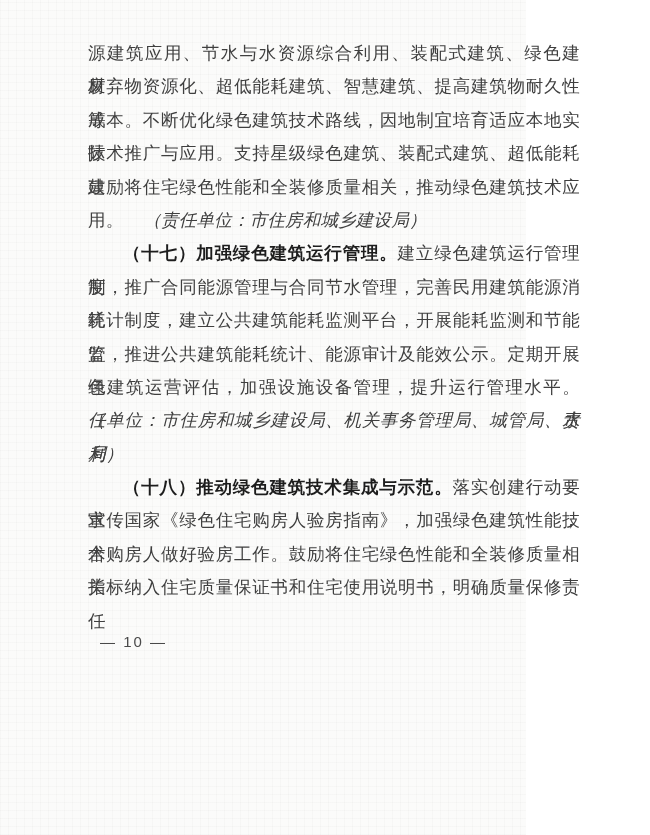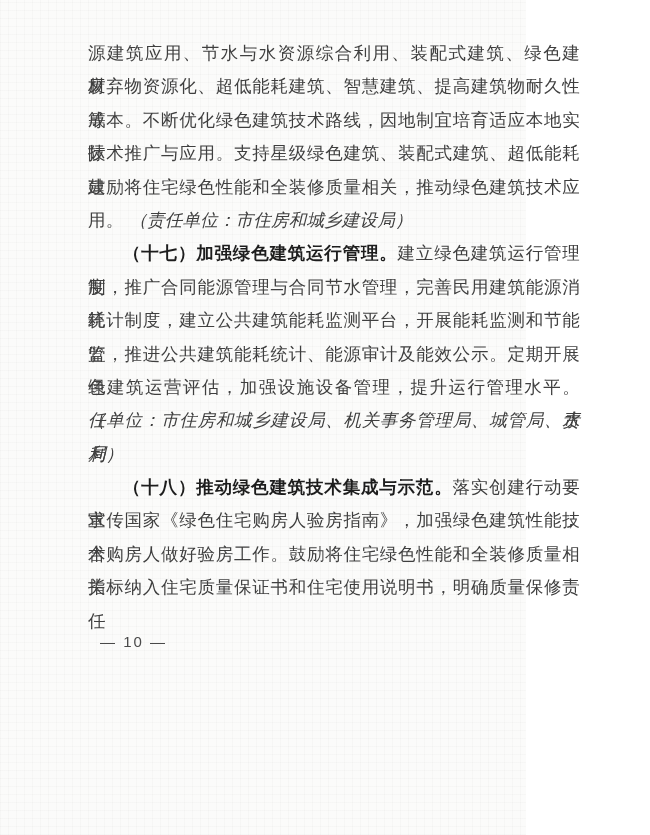--- a/index.html
+++ b/index.html
@@ -40,21 +40,21 @@
     text-indent: 35px;
   }
   .seg.bold {
     font-weight: bold;
     color: #1d1d1d;
   }
   .seg.kai {
     font-style: italic;
   }
   .seg.gap {
-    margin-left: 6px;
+    margin-left: 20px;
   }
   .footer {
     margin-top: 28px;
     padding-left: 12px;
     font-size: 15px;
     letter-spacing: 2px;
     color: #4a4a4a;
   }
 </style>
 </head>

